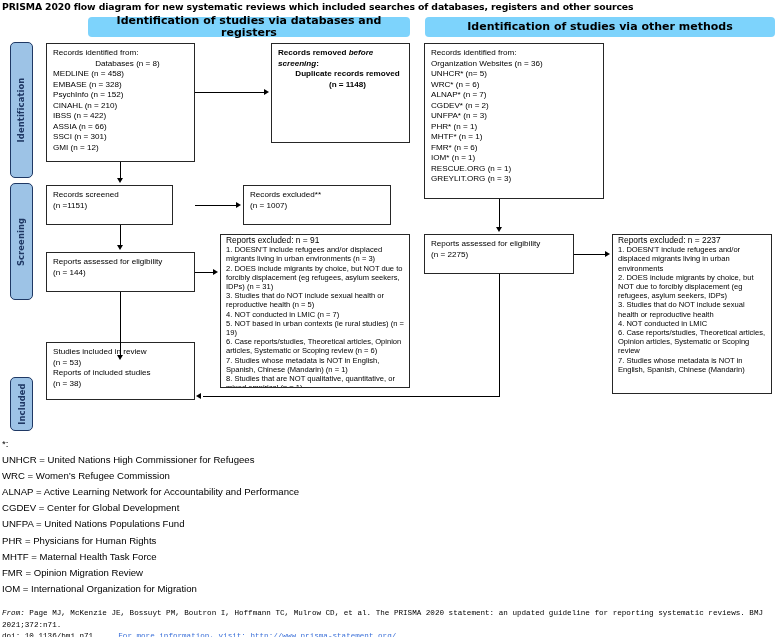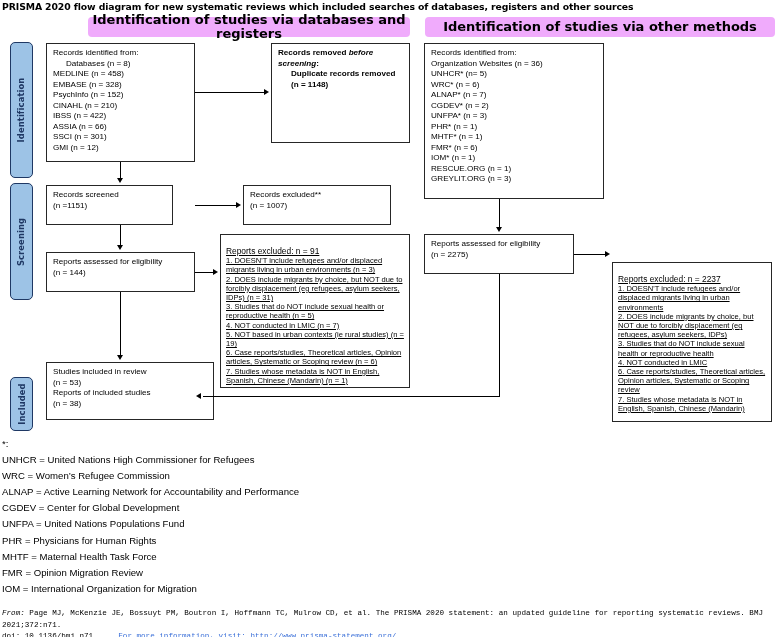--- a/index.html
+++ b/index.html
@@ -14,25 +14,25 @@
   .title {
     position: absolute; left: 2px; top: 1px;
     font-family: "DejaVu Sans", sans-serif;
     font-size: 9.3px; font-weight: 700; color: #000;
     letter-spacing: -0.1px; white-space: nowrap; text-align: right;
   }
 
   
   .banner {
     position: absolute;
-    background: #f0abfc;
+    background: #7dd3fc;
     border-radius: 4px;
     display: flex; align-items: center; justify-content: center;
     font-family: "DejaVu Sans", sans-serif;
-    font-size: 13px; font-weight: 700; color: #000;
+    font-size: 11px; font-weight: 700; color: #000;
     text-align: center; line-height: 1.1;
   }
 
   
   .phase {
     position: absolute;
     background: #9DC3E6;
     border: 1.6px solid #1F3864;
     border-radius: 5px;
     display: flex; align-items: center; justify-content: center;
@@ -49,22 +49,22 @@
   .box {
     position: absolute;
     background: #ffffff;
     border: 1.4px solid #262626;
     padding: 4px 5px 3px 6px;
     font-size: 8.1px;
     line-height: 1.30;
     color: #000;
     overflow: hidden;
   }
-  .box.tight { line-height: 1.22; font-size: 7.55px; padding: 11px 4px 2px 5px; text-decoration: underline; }
-  .box .ind { padding-left: 13px; display: block; }
+  .box.tight { line-height: 1.22; font-size: 7.55px; padding: 0 4px 2px 5px; }
+  .box .ind { padding-left: 13px; display: block; text-align: center; }
   .box em { font-style: italic; }
 
   
   .ln { position: absolute; background: #000; }
   .hln { height: 1.3px; }
   .vln { width: 1.3px; }
   .arrow-r, .arrow-d, .arrow-l {
     position: absolute; width: 0; height: 0;
   }
   .arrow-r { border-top: 3.6px solid transparent; border-bottom: 3.6px solid transparent; border-left: 5.6px solid #000; }
@@ -179,32 +179,32 @@
     <div>7. Studies whose metadata is NOT in English, Spanish, Chinese (Mandarin) (n = 1)</div>
     <div>8. Studies that are NOT qualitative, quantitative, or mixed empirical (n = 1)</div>
 
   </div>
 
   <div class="box" style="left:424px; top:234px; width:150px; height:40px;">
     <div>Reports assessed for eligibility</div>
     <div>(n = 2275)</div>
   </div>
 
-  <div class="box tight" style="left:612px; top:234px; width:160px; height:160px;margin-top:28px;">
+  <div class="box tight" style="left:612px; top:234px; width:160px; height:160px;">
     <div style="font-size:8.4px;">Reports excluded: n = 2237</div>
     <div>1. DOESN'T include refugees and/or displaced migrants living in urban environments</div>
     <div>2. DOES include migrants by choice, but NOT due to forcibly displacement (eg refugees, asylum seekers, IDPs)</div>
     <div>3. Studies that do NOT include sexual health or reproductive health</div>
     <div>4. NOT conducted in LMIC</div>
     <div>6. Case reports/studies, Theoretical articles, Opinion articles, Systematic or Scoping review</div>
     <div>7. Studies whose metadata is NOT in English, Spanish, Chinese (Mandarin)</div>
 
   </div>
 
-  <div class="box" style="left:46px; top:362px; width:168px; height:58px;">
+  <div class="box" style="left:46px; top:342px; width:149px; height:58px;">
     <div>Studies included in review</div>
     <div>(n = 53)</div>
     <div>Reports of included studies</div>
     <div>(n = 38)</div>
   </div>
 
   <div class="ln hln" style="left:195px; top:92px; width:70px;"></div>
   <div class="arrow-r" style="left:264px; top:88.6px;"></div>
 
   <div class="ln vln" style="left:120px; top:162px; height:17px;"></div>

